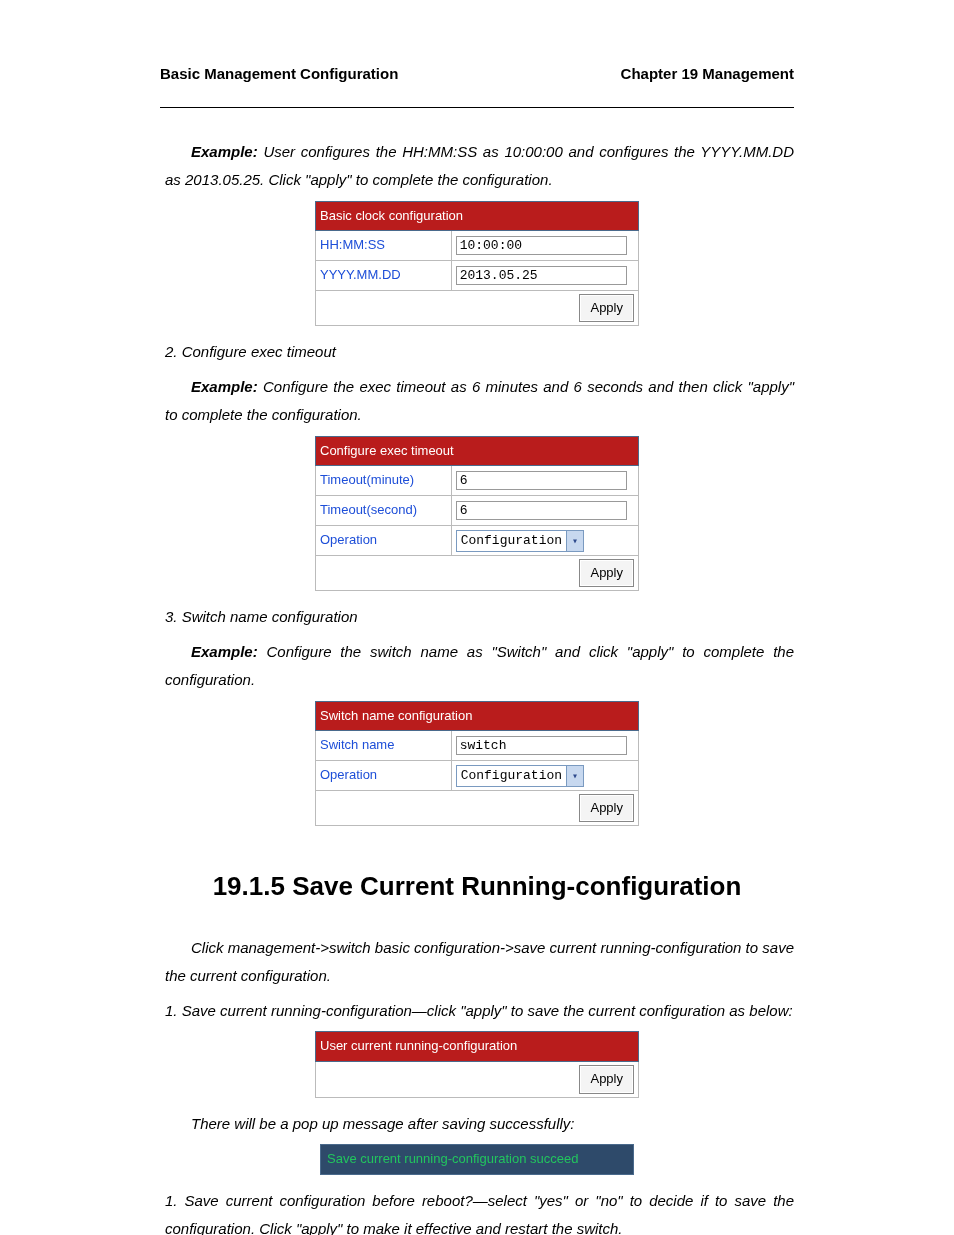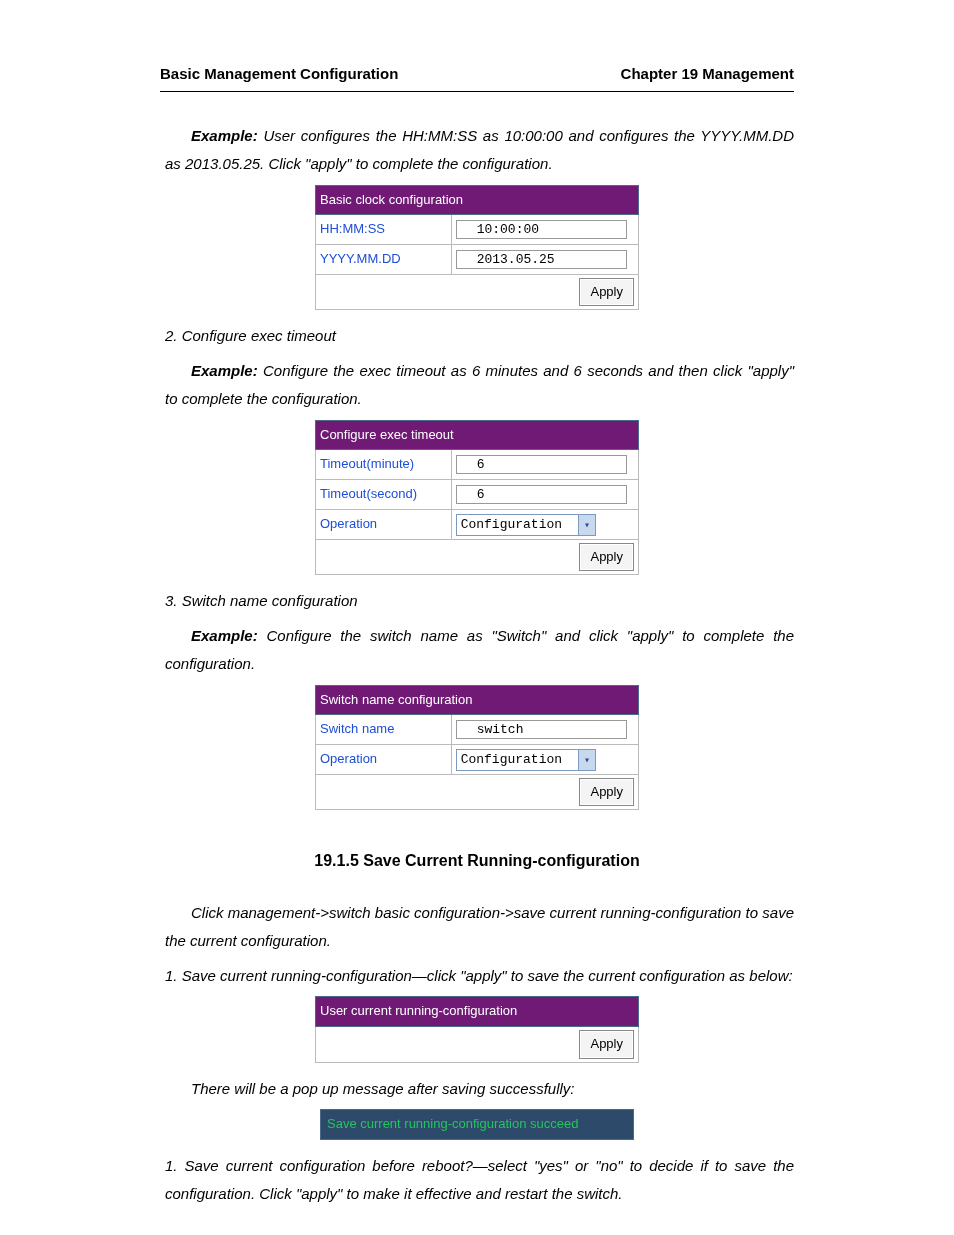--- a/index.html
+++ b/index.html
@@ -9,42 +9,42 @@
     background: #fff;
     margin: 0;
     padding: 60px 160px 80px 160px;
     line-height: 1.9;
   }
   .header {
     display: flex;
     justify-content: space-between;
     font-weight: bold;
     border-bottom: 1.5px solid #000;
-    padding-bottom: 2px;
+    padding-bottom: 18px;
     margin-bottom: 30px;
     font-size: 15px;
   }
   .para {
     text-align: justify;
     margin: 0 0 6px 5px;
     font-style: italic;
   }
   .para-indent {
     text-indent: 26px;
   }
   .config-table {
     border-collapse: collapse;
     margin: 6px auto 12px auto;
     width: 324px;
     font-family: Verdana, Arial, sans-serif;
     font-size: 13px;
     border: 1px solid #999;
   }
   .config-table .hdr {
-    background: #701a75;
+    background: #b91c1c;
     color: #fff;
     text-align: left;
     padding: 2px 4px;
     border: 1px solid #4a6a8c;
     font-weight: normal;
     font-family: Verdana, Arial, sans-serif;
     font-size: 13px;
   }
   .config-table td {
     border: 1px solid #bbb;
@@ -59,32 +59,31 @@
   }
   .input-cell {
     width: 58%;
     background: #fff;
   }
   .text-input {
     width: 96%;
     border: 1px solid #999;
     font-family: "Courier New", monospace;
     font-size: 13px;
-    padding: 1px 20px;
+    padding: 1px 3px;
     box-sizing: border-box;
   }
   .select-wrap {
     display: inline-flex;
     align-items: center;
     border: 1px solid #7a9ac0;
     background: #fff;
     font-family: "Courier New", monospace;
     font-size: 13px;
     height: 20px;
-    gap: 12px;
   }
   .select-wrap .sel-text {
     padding: 0 4px;
   }
   .select-wrap .sel-arrow {
     background: #c7d8ef;
     border-left: 1px solid #7a9ac0;
     width: 16px;
     height: 100%;
     display: flex;
@@ -103,21 +102,21 @@
     background: #f4f4f4;
     padding: 1px 10px;
     font-family: Arial, sans-serif;
     font-size: 13px;
     color: #000000;
     cursor: pointer;
     box-shadow: inset 0 0 0 1px #fff;
   }
   h2.section {
     text-align: center;
-    font-size: 16px;
+    font-size: 26px;
     font-weight: bold;
     margin: 36px 0 22px 0;
   }
   .succeed-bar {
     background: #2e4a6a;
     color: #22c55e;
     border: 1px solid #4a6a8c;
     font-family: Verdana, Arial, sans-serif;
     font-size: 13px;
     padding: 2px 6px;

